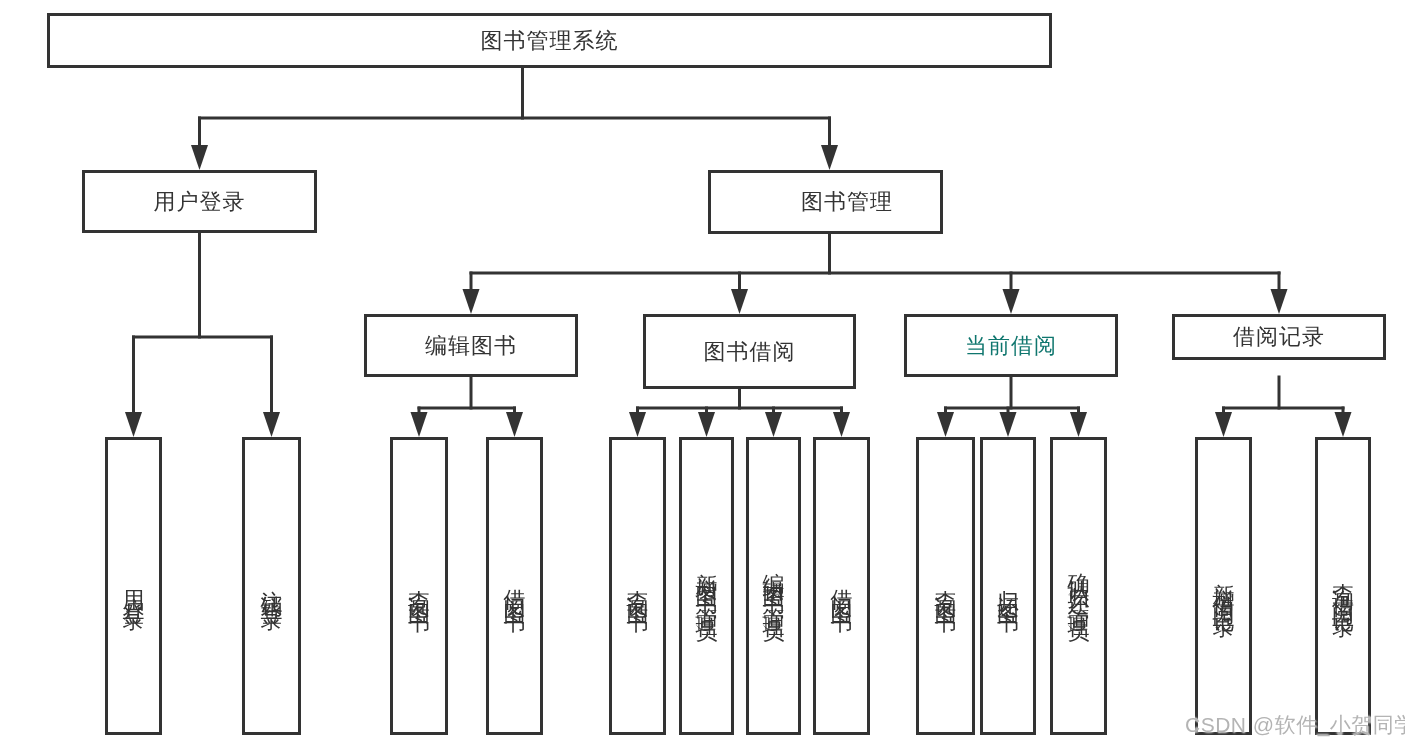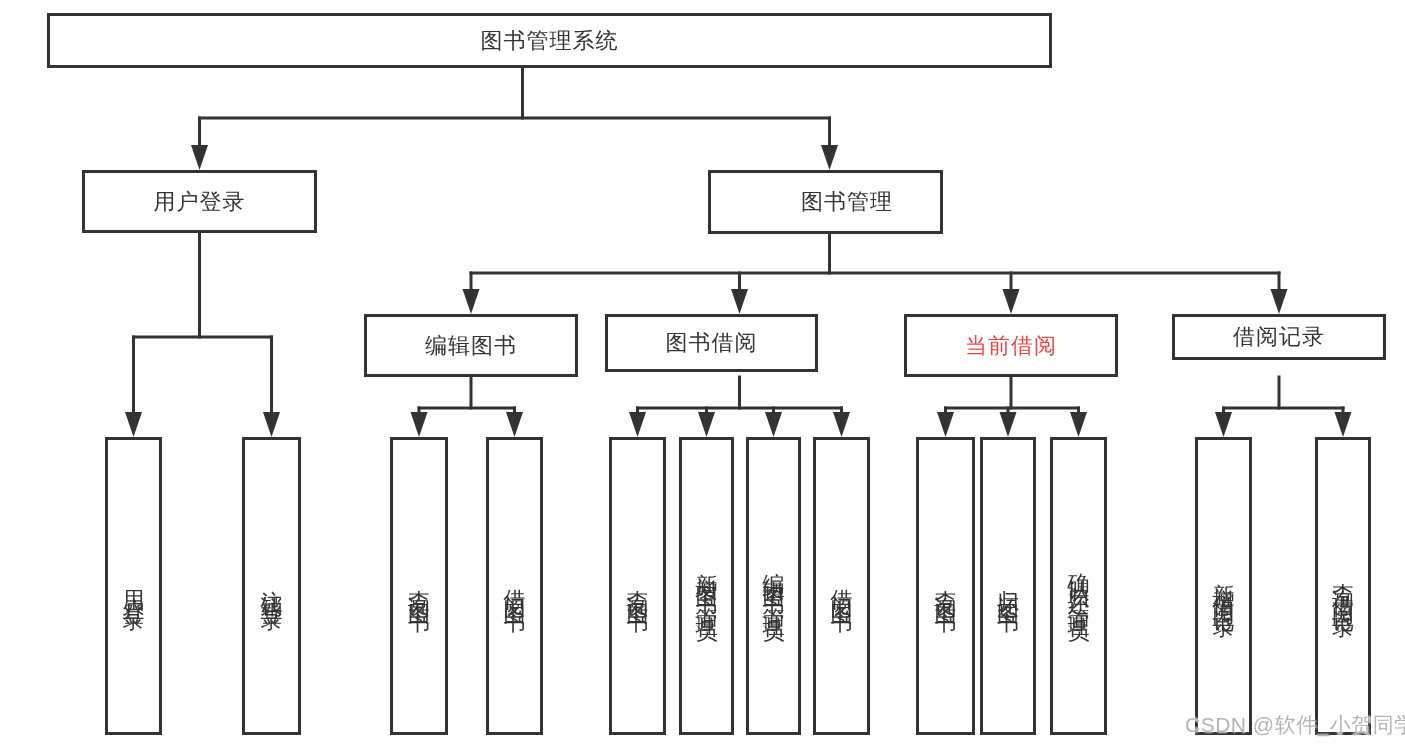--- a/index.html
+++ b/index.html
@@ -122,25 +122,25 @@
       </div>
       <div class="node h" style="left: 82px; top: 170px; width: 235px; height: 63px; border-color: rgb(51, 51, 51);">
         <span class="label" style="color: rgb(51, 51, 51);">用户登录</span>
       </div>
       <div class="node h" style="left: 708px; top: 170px; width: 235px; height: 64px; border-color: rgb(51, 51, 51); padding-left: 43px;">
         <span class="label" style="color: rgb(51, 51, 51);">图书管理</span>
       </div>
       <div class="node h" style="left: 364px; top: 314px; width: 214px; height: 63px; border-color: rgb(51, 51, 51);">
         <span class="label" style="color: rgb(51, 51, 51);">编辑图书</span>
       </div>
-      <div class="node h" style="left: 605px; top: 314px; width: 213px; height: 58px; border-color: rgb(51, 51, 51);">
+      <div class="node h" style="left: 643px; top: 314px; width: 213px; height: 75px; border-color: rgb(51, 51, 51);">
         <span class="label" style="color: rgb(51, 51, 51);">图书借阅</span>
       </div>
       <div class="node h" style="left: 904px; top: 314px; width: 214px; height: 63px; border-color: rgb(51, 51, 51);">
-        <span class="label" style="color: #ef4444; font-family: Liberation Serif, serif;">当前借阅</span>
+        <span class="label" style="color: #0f766e; font-family: Liberation Serif, serif;">当前借阅</span>
       </div>
       <div class="node h" style="left: 1172px; top: 314px; width: 214px; height: 46px; border-color: rgb(51, 51, 51);">
         <span class="label" style="color: rgb(51, 51, 51);">借阅记录</span>
       </div>
       <div class="node v" style="left: 105px; top: 437px; width: 57px; height: 298px; border-color: rgb(51, 51, 51);">
         <span class="label" style="color: rgb(51, 51, 51);">用户登录</span>
       </div>
       <div class="node v" style="left: 242px; top: 437px; width: 59px; height: 298px; border-color: rgb(51, 51, 51);">
         <span class="label" style="color: rgb(51, 51, 51);">注销登录</span>
       </div>

